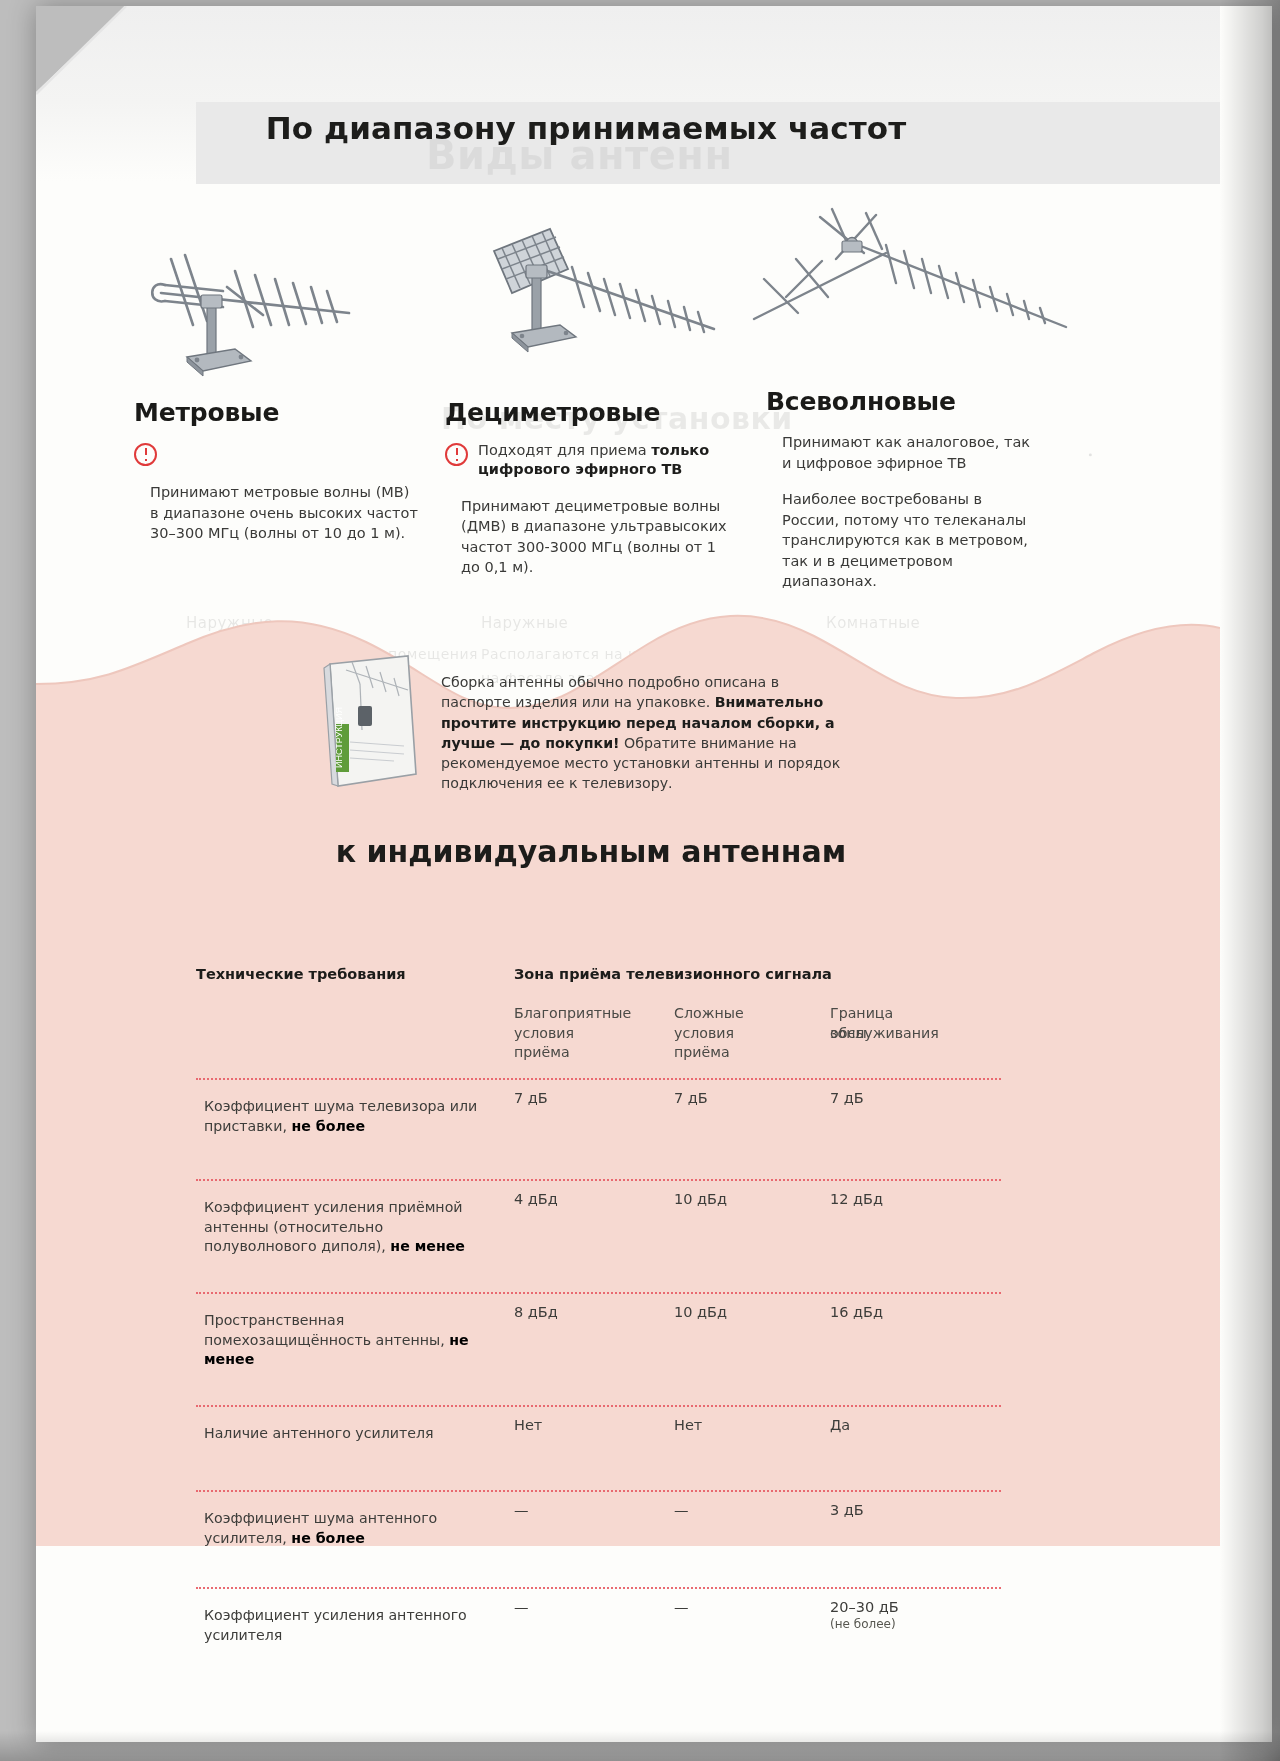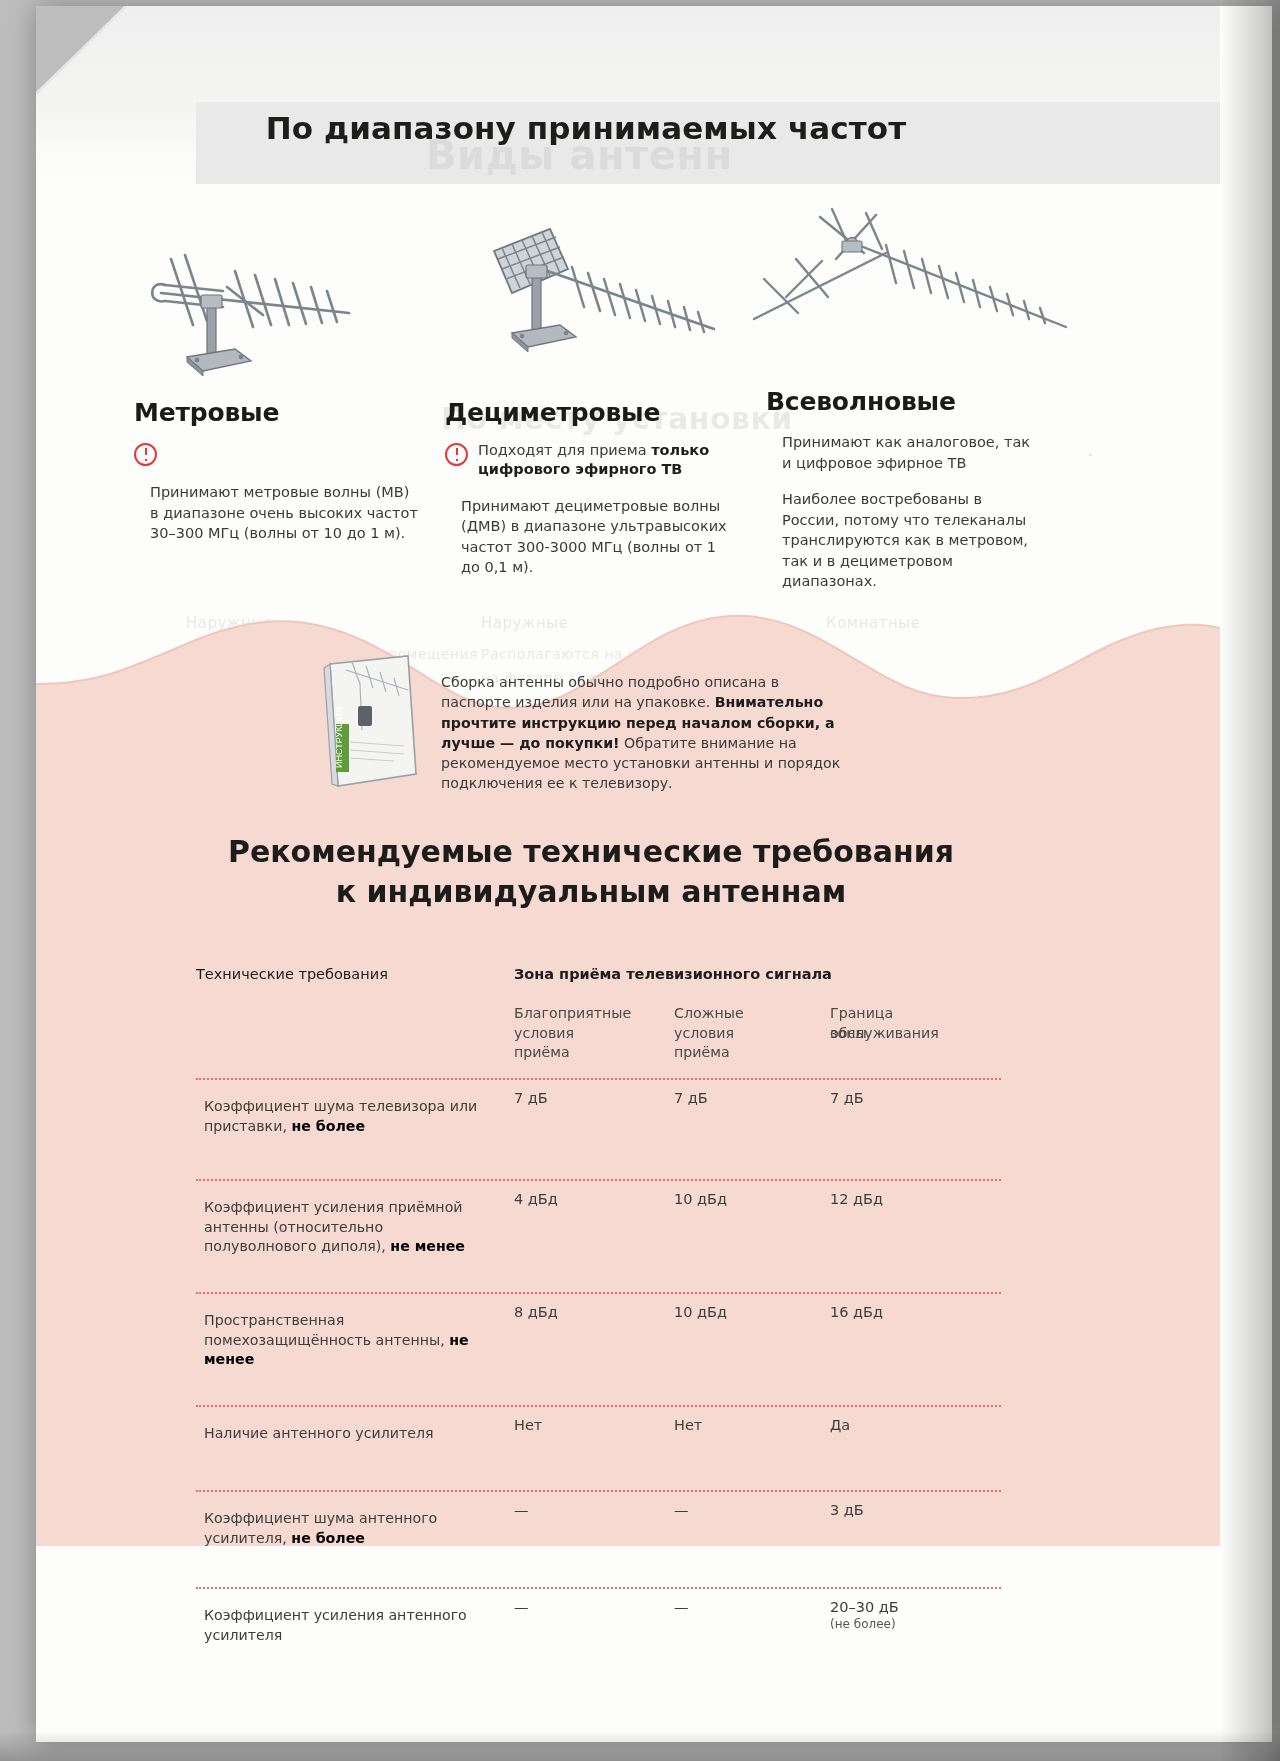--- a/index.html
+++ b/index.html
@@ -117,21 +117,21 @@
   
   .tbl-title{
     position:absolute;left:0;top:826px;width:1110px;text-align:center;
     z-index:11;font-size:30px;font-weight:700;color:#1c1c1a;line-height:1.33;
   }
 
   .tbl{
     position:absolute;left:160px;top:950px;width:810px;z-index:11;
   }
   .tbl .hdr-left{
-    position:absolute;left:0;top:10px;font-size:14.5px;font-weight:400;color:#1c1c1a;
+    position:absolute;left:0;top:10px;font-size:14.5px;font-weight:700;color:#1c1c1a;
   }
   .tbl .hdr-right{
     position:absolute;left:318px;top:10px;font-size:14.5px;font-weight:700;color:#1c1c1a;
   }
   .subhdr{position:absolute;top:48px;left:0;width:810px;}
   .subhdr span{
     position:absolute;font-size:14.2px;line-height:1.38;color:#4a4a46;
   }
   .c1{left:318px;} .c2{left:478px;} .c3{left:634px;}
 
@@ -338,21 +338,20 @@
         <line x1="34" y1="104" x2="88" y2="108"></line>
         <line x1="34" y1="112" x2="78" y2="115"></line>
       </g>
     </svg>
 
     <div class="instr">
       <span>Сборка антенны обычно подробно описана в паспорте изделия или на упаковке. </span><b>Внимательно прочтите инструкцию перед началом сборки, а лучше — до покупки!</b><span> Обратите внимание на рекомендуемое место установки антенны и порядок подключения ее к телевизору.</span>
     </div>
 
     <div class="tbl-title">
-      <div>Рекомендуемые технические требования</div>
       <div>к индивидуальным антеннам</div>
     </div>
 
     <div class="tbl">
 
       <div class="hdr-left">Технические требования</div>
       <div class="hdr-right">Зона приёма телевизионного сигнала</div>
 
       <div class="subhdr">
         <span class="c1">

